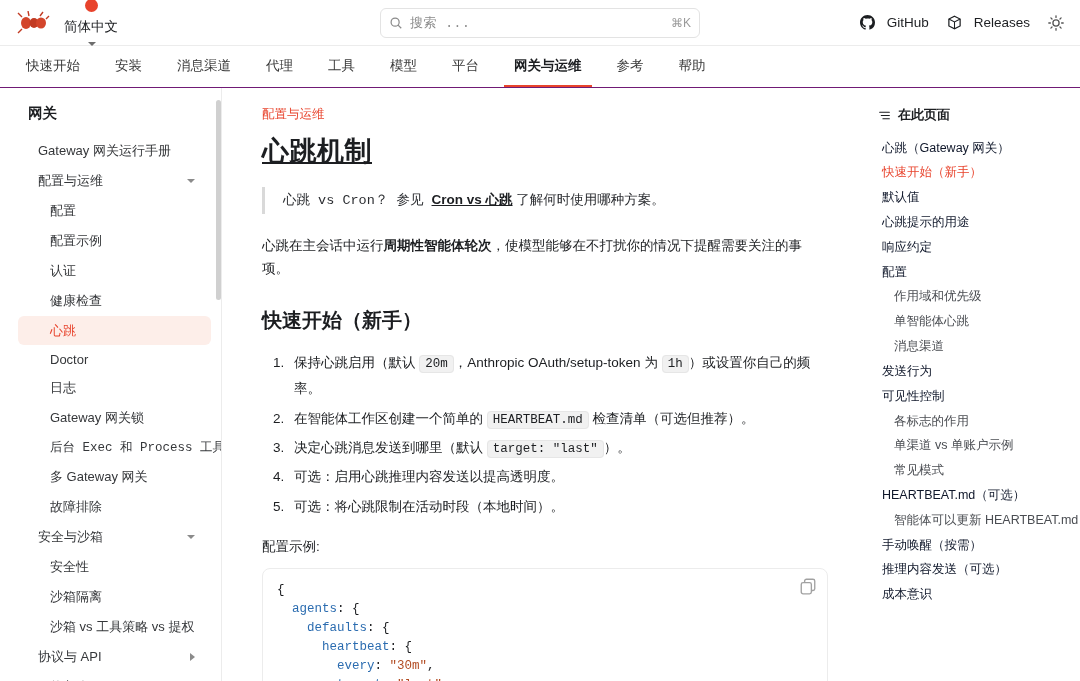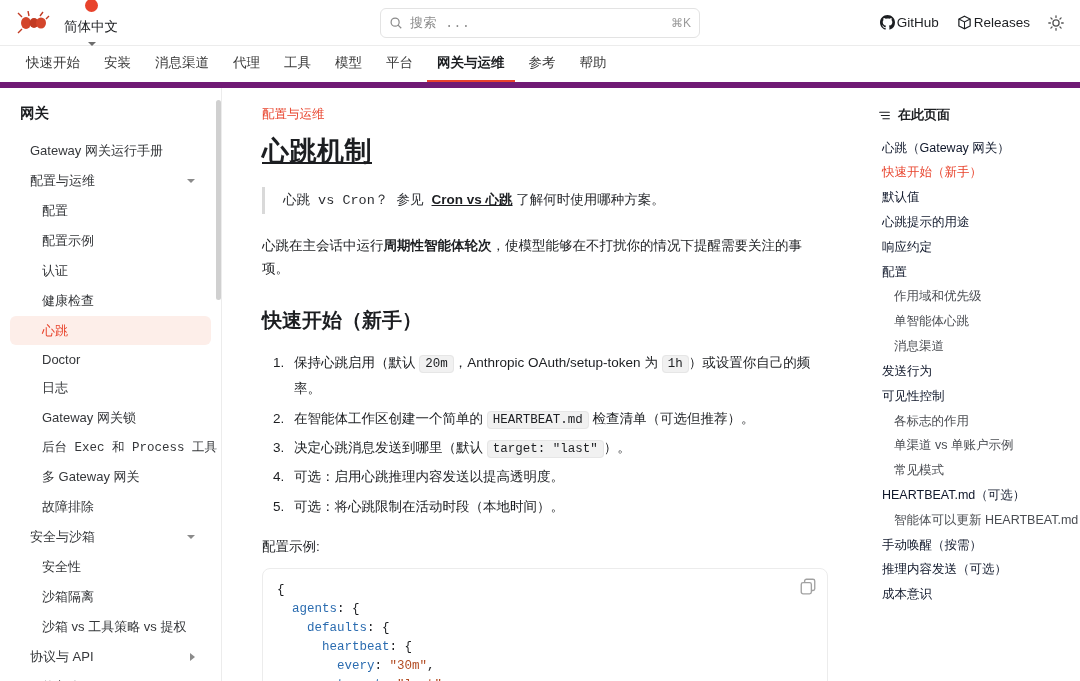--- a/index.html
+++ b/index.html
@@ -63,33 +63,33 @@
     font-size: 12px; color: #9a9a9a;
     font-family: "Liberation Sans", sans-serif;
   }
 
   .nav-right {
     margin-left: auto;
     display: flex; align-items: center; gap: 18px;
     font-size: 13.5px;
   }
   .nav-right a {
-    display: flex; align-items: center; gap: 2px;
+    display: flex; align-items: center; gap: 12px;
     color: #1c1e21; text-decoration: none;
   }
   .sun-icon { cursor: pointer; display:flex; }
 
   
   .tabrow {
     height: 42px;
     display: flex; align-items: stretch;
     padding: 0 16px;
-    border-bottom: 6px solid #701a75;
+    border-bottom: 1px solid #701a75;
     background: #fff;
-    gap: 4px;
+    gap: 15px;
   }
   .tab {
     display: flex; align-items: center;
     padding: 0 10px;
     font-size: 13.5px;
     color: #3a3a3a;
     cursor: pointer;
     border-bottom: 2px solid transparent;
     white-space: nowrap;
   }
@@ -100,21 +100,21 @@
     display: flex;
     height: calc(681px - 46px - 42px);
     position: relative;
   }
 
   
   .sidebar {
     width: 222px;
     flex: none;
     border-right: 1px solid #ececec;
-    padding: 16px 0 20px 0;
+    padding: 16px 0 20px 8px;
     overflow: hidden;
     position: relative;
     background: #fff;
   }
   .sb-scroll { position: absolute; right: 0px; top: 12px; width: 5px; height: 200px; background: #d0d0d0; border-radius: 3px; }
   .sb-title {
     font-size: 14.5px; font-weight: bold;
     padding: 0 16px 0 20px; margin-bottom: 13px;
   }
   .sb-item {

